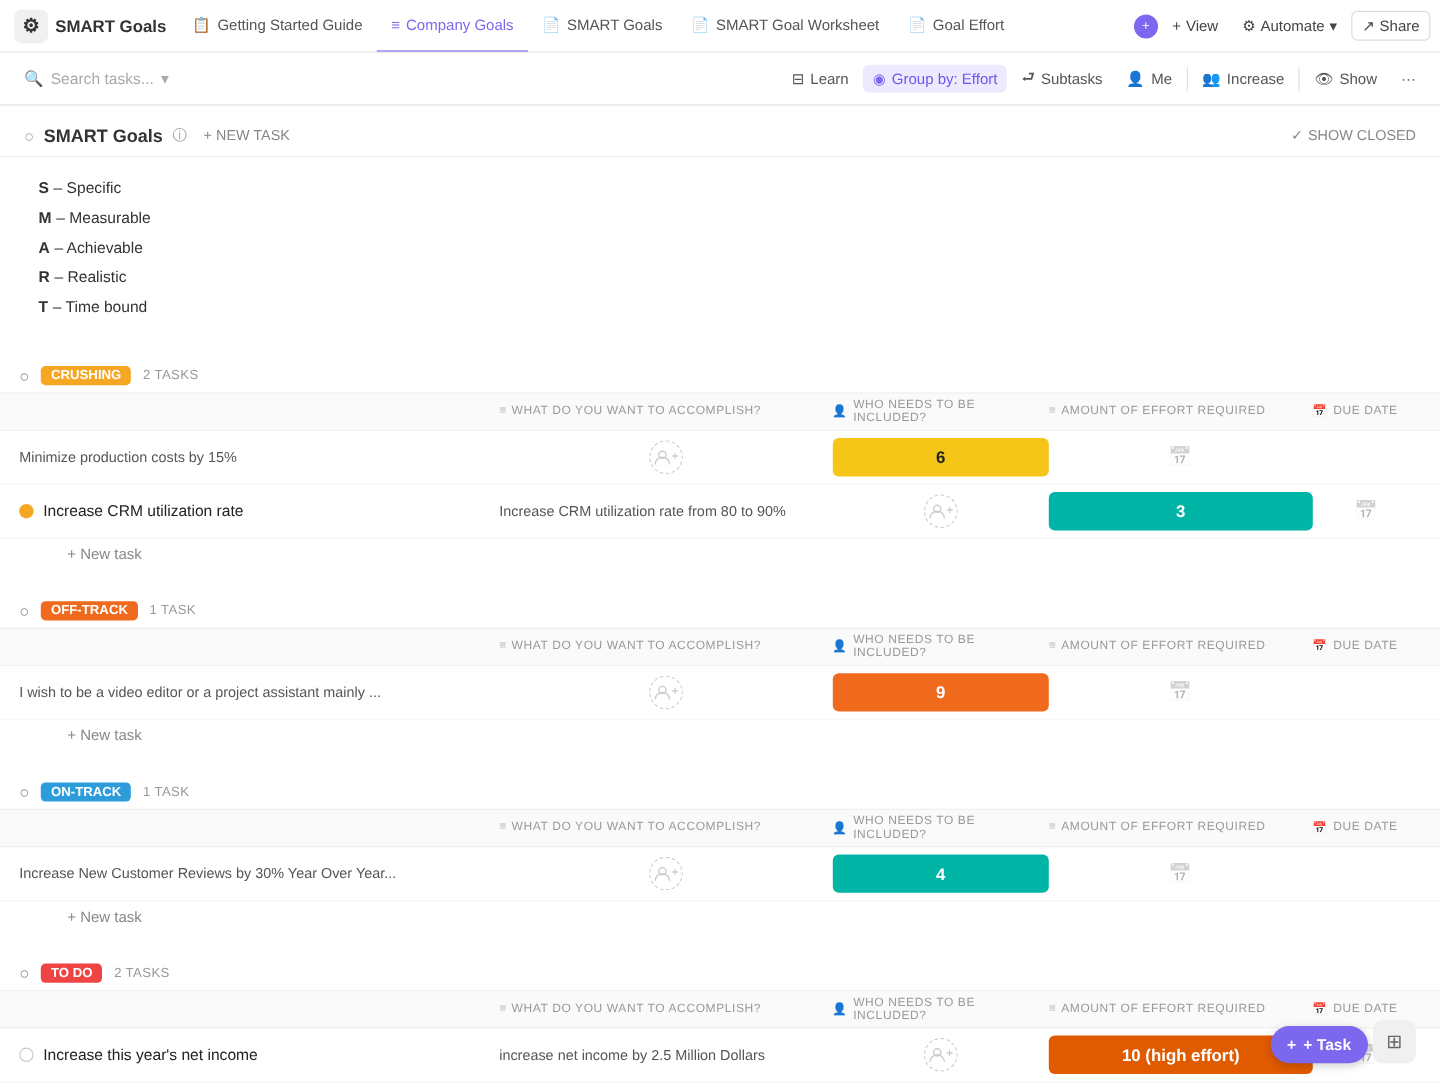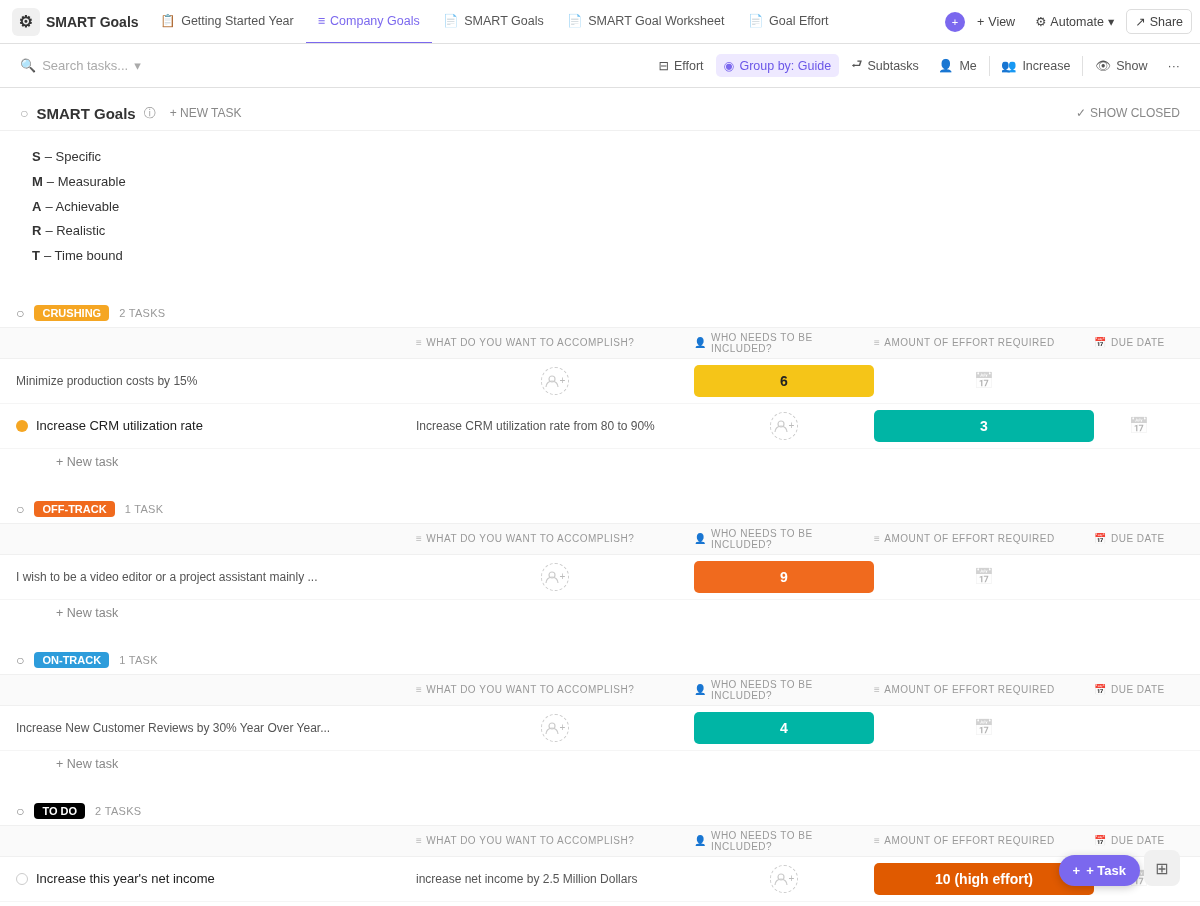--- a/index.html
+++ b/index.html
@@ -86,21 +86,21 @@
 <body>
 
 <div class="top-nav">
   <div class="nav-logo">
     <div class="nav-logo-icon">⚙</div>
     <span>SMART Goals</span>
   </div>
 
   <div class="nav-tab">
     <span>📋</span>
-    <span>Getting Started Year</span>
+    <span>Getting Started Guide</span>
   </div>
 
   <div class="nav-tab active">
     <span style="color:#7b68ee;">≡</span>
     <span>Company Goals</span>
   </div>
 
   <div class="nav-tab">
     <span>📄</span>
     <span>SMART Goals</span>
@@ -136,25 +136,25 @@
 
 <div class="toolbar">
   <div class="search-box">
     <span>🔍</span>
     <span style="color:#aaa;">Search tasks...</span>
     <span style="color:#aaa;">▾</span>
   </div>
   <div class="toolbar-sep"></div>
   <button class="toolbar-btn">
     <span>⊟</span>
-    <span>Effort</span>
+    <span>Learn</span>
   </button>
   <button class="toolbar-btn active">
     <span style="color:#7b68ee;">◉</span>
-    <span>Group by: Guide</span>
+    <span>Group by: Effort</span>
   </button>
   <button class="toolbar-btn">
     <span>⮐</span>
     <span>Subtasks</span>
   </button>
   <button class="toolbar-btn">
     <span>👤</span>
     <span>Me</span>
   </button>
   <span style="width:1px;height:20px;background:#e0e0e0;display:inline-block;"></span>
@@ -362,21 +362,21 @@
           </div>
           <div class="due-cell">
             <span class="cal-icon" style="filter: grayscale(1) opacity(0.3);">📅</span>
           </div>
         </div>
         <div class="new-task-row">+ New task</div>
       </div>
       <div class="group-section">
         <div class="group-header">
           <span class="group-toggle">○</span>
-          <span class="group-badge badge-todo" style="background: #000000;">TO DO</span>
+          <span class="group-badge badge-todo" style="background: #ef4444;">TO DO</span>
           <span class="group-count">2 TASKS</span>
         </div>
         <div class="table-header">
           <div></div>
           <div class="col-header">
             <span style="color: rgb(187, 187, 187);">≡</span>
             <span>WHAT DO YOU WANT TO ACCOMPLISH?</span>
           </div>
           <div class="col-header">
             <span style="color: rgb(187, 187, 187);">👤</span>

